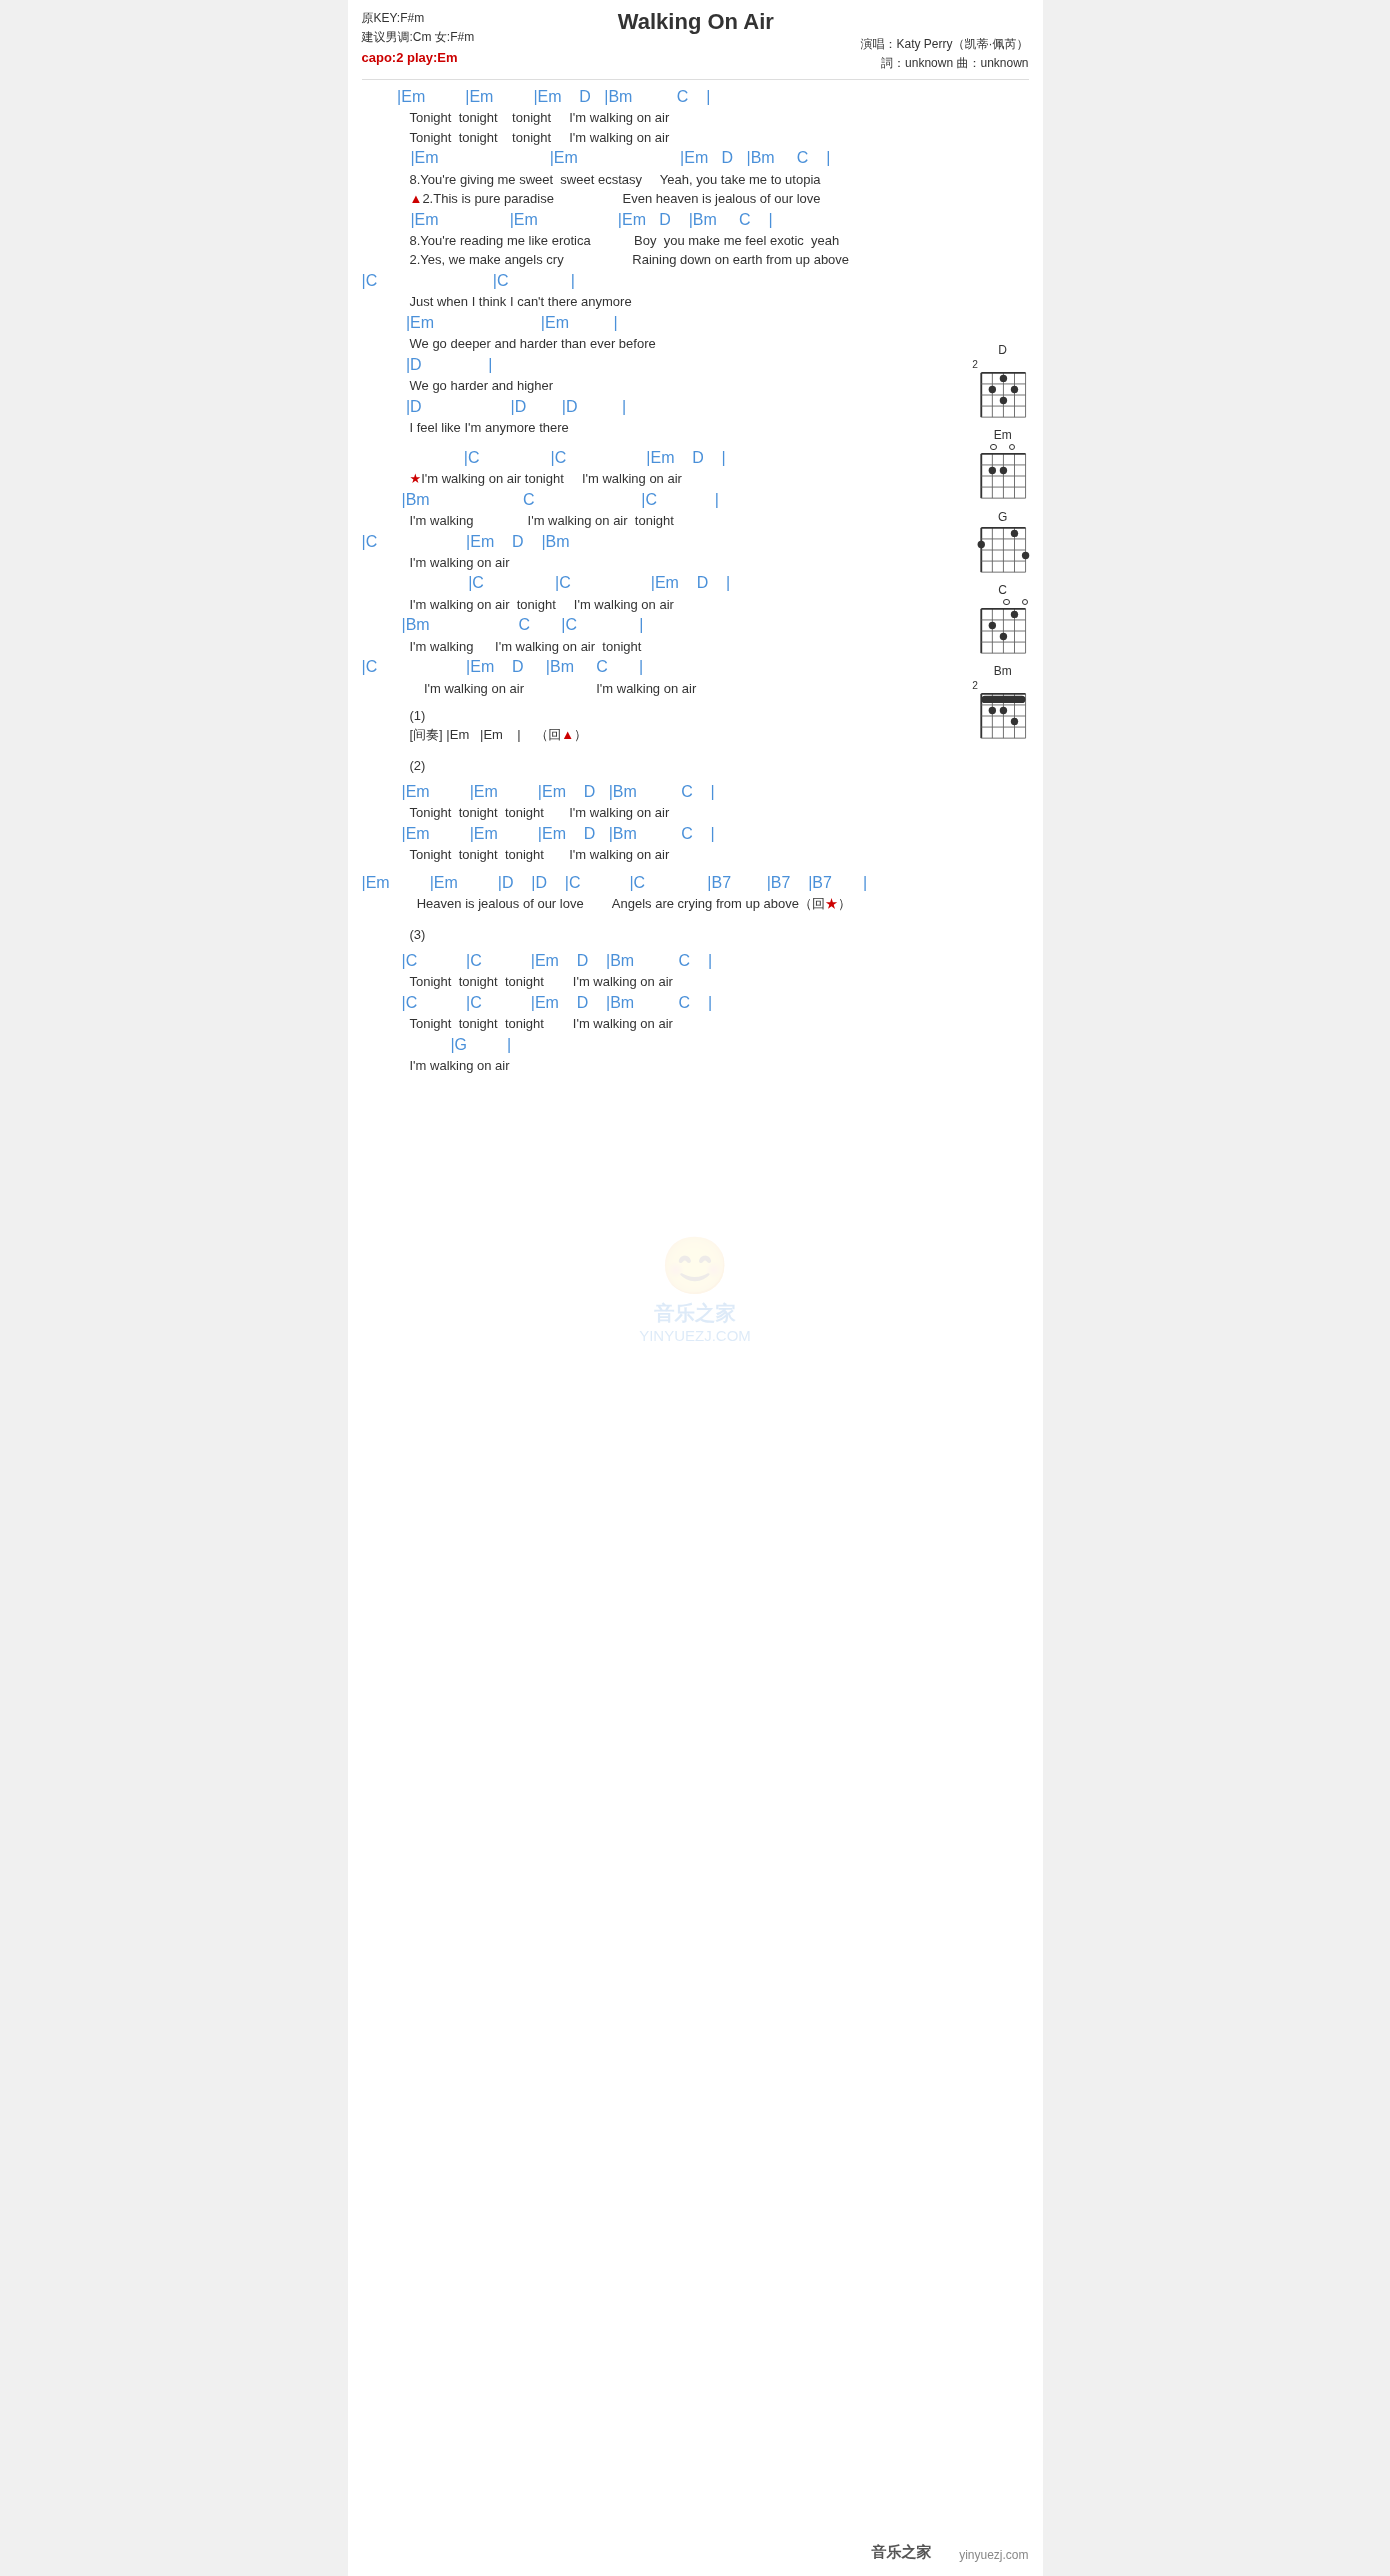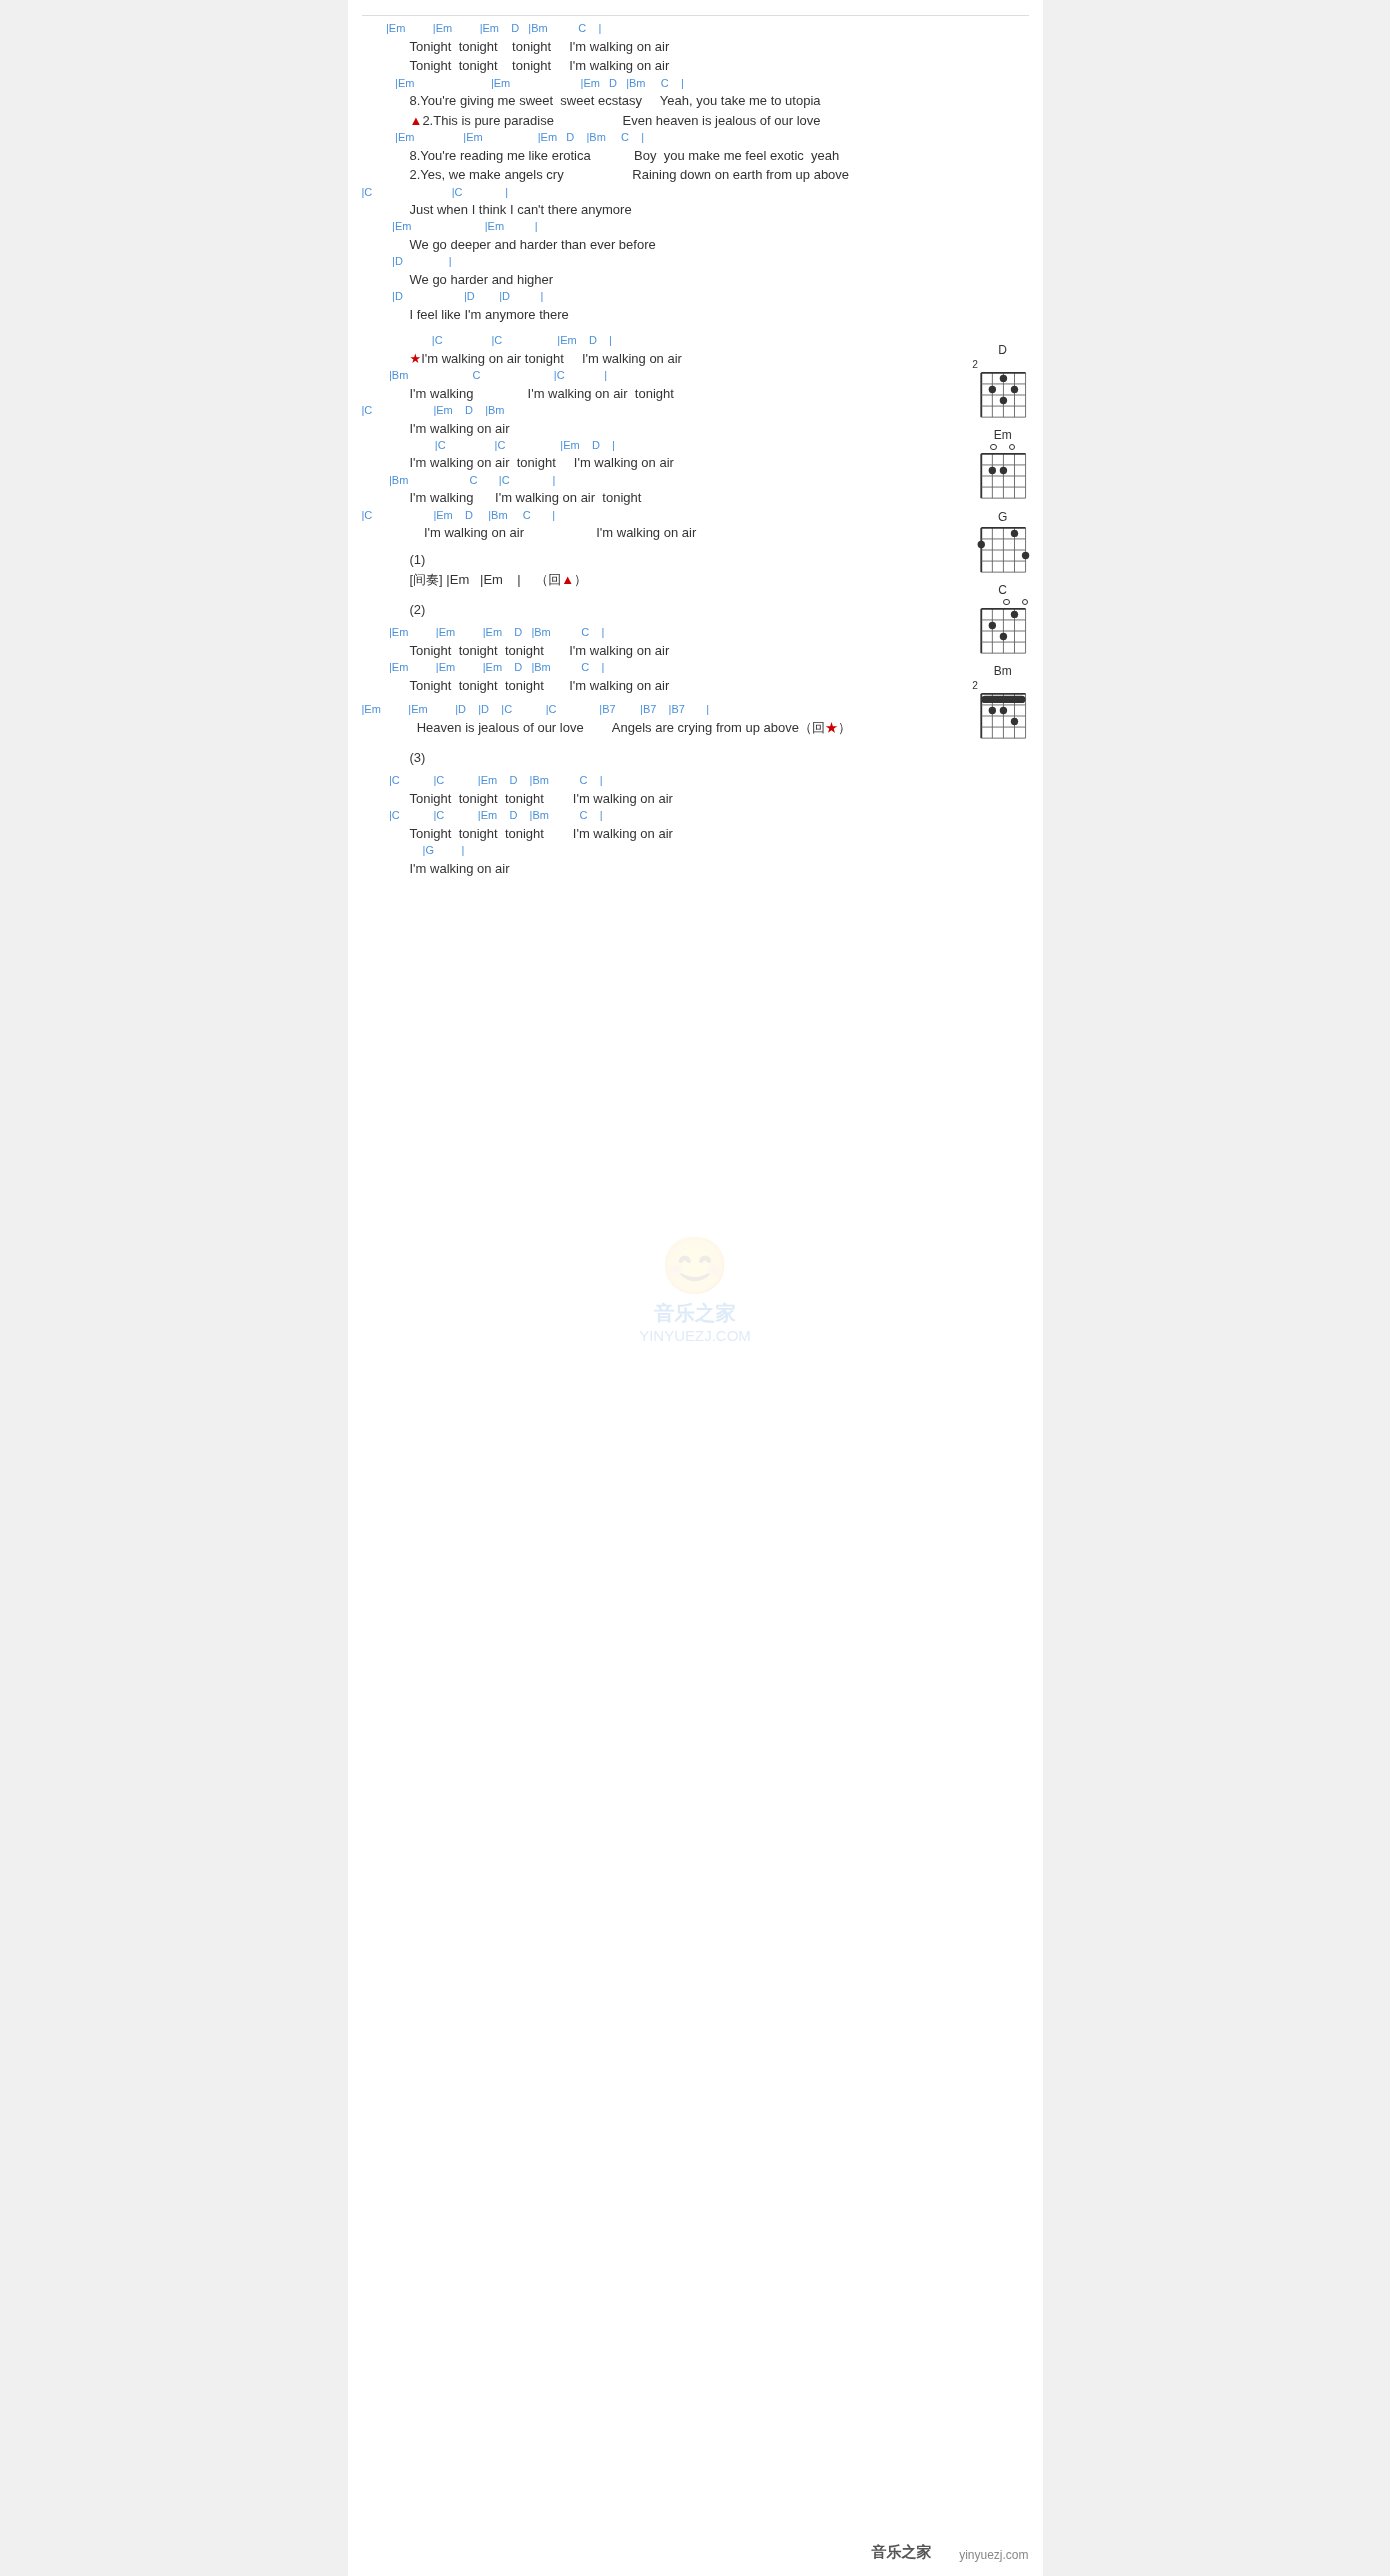--- a/index.html
+++ b/index.html
@@ -45,21 +45,21 @@
       font-size: 13px;
     }
     .clearfix::after { content: ''; display: table; clear: both; }
     .chord-section {
       margin: 3.7px 0 0 0;
       line-height: 1.5;
     }
     .chord-line {
       font-family: Arial, sans-serif;
       color: #4a90d9;
-      font-size: 11px;
+      font-size: 16px;
       white-space: pre;
       line-height: 1.4;
     }
     .lyric-line {
       font-size: 13px;
       color: #333;
       white-space: pre;
       line-height: 1.5;
       margin-left: 48px;
     }
@@ -133,20 +133,34 @@
 <body>
 
 <div class="page">
 
   <div class="watermark">
     <div style="font-size:56px; color:#4a90d9; opacity:0.5;">😊</div>
     <div style="font-size:20.4px; font-weight:bold; color:#4a90d9;">音乐之家</div>
     <div style="font-size:15px; color:#4a90d9;">YINYUEZJ.COM</div>
   </div>
 
+  <div class="clearfix">
+    <div class="meta-left">
+      <div>原KEY:F#m</div>
+      <div>建议男调:Cm 女:F#m</div>
+      <div class="capo">capo:2 play:Em</div>
+    </div>
+    <div class="header" style="margin: 0 111px;">
+      <div class="song-title">Walking On Air</div>
+    </div>
+    <div class="meta-right">
+      <div>演唱：Katy Perry（凯蒂·佩芮）</div>
+      <div>詞：unknown  曲：unknown</div>
+    </div>
+  </div>
 
   <div class="divider"></div>
 
   <div class="guitar-diagrams">
 
     <div class="diagram-container">
       <div class="diagram-label">D</div>
       <div class="diagram-fret">2</div>
       <svg width="61" height="48" viewBox="0 0 66 52">
 

